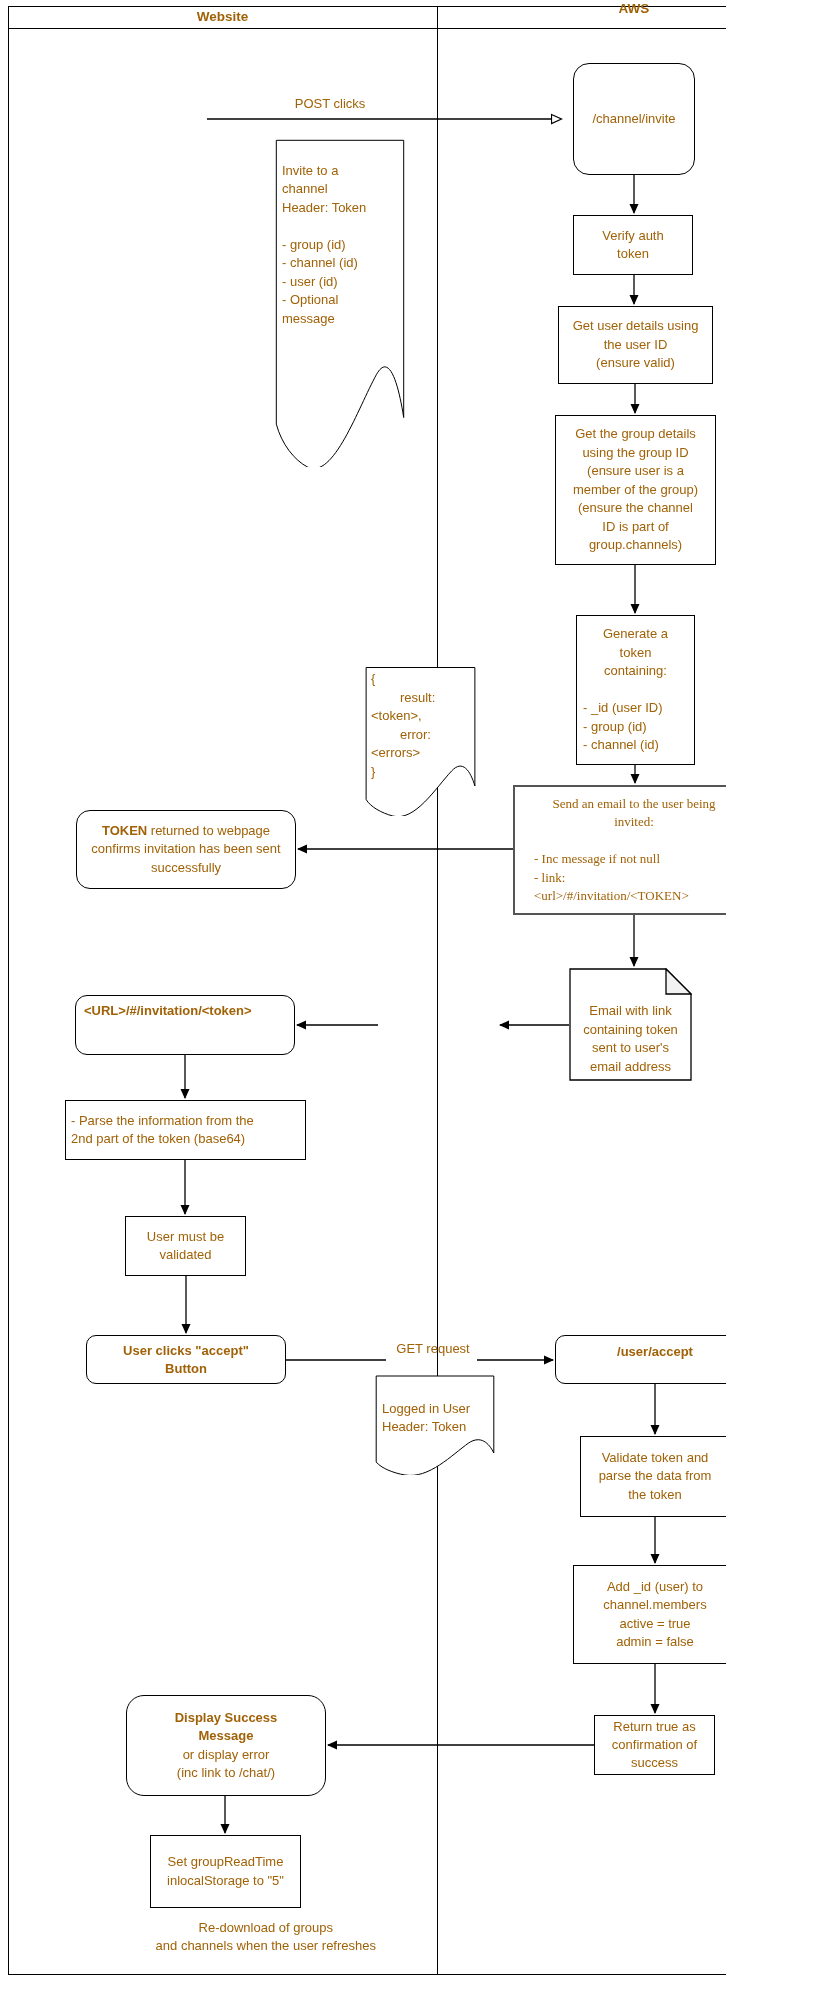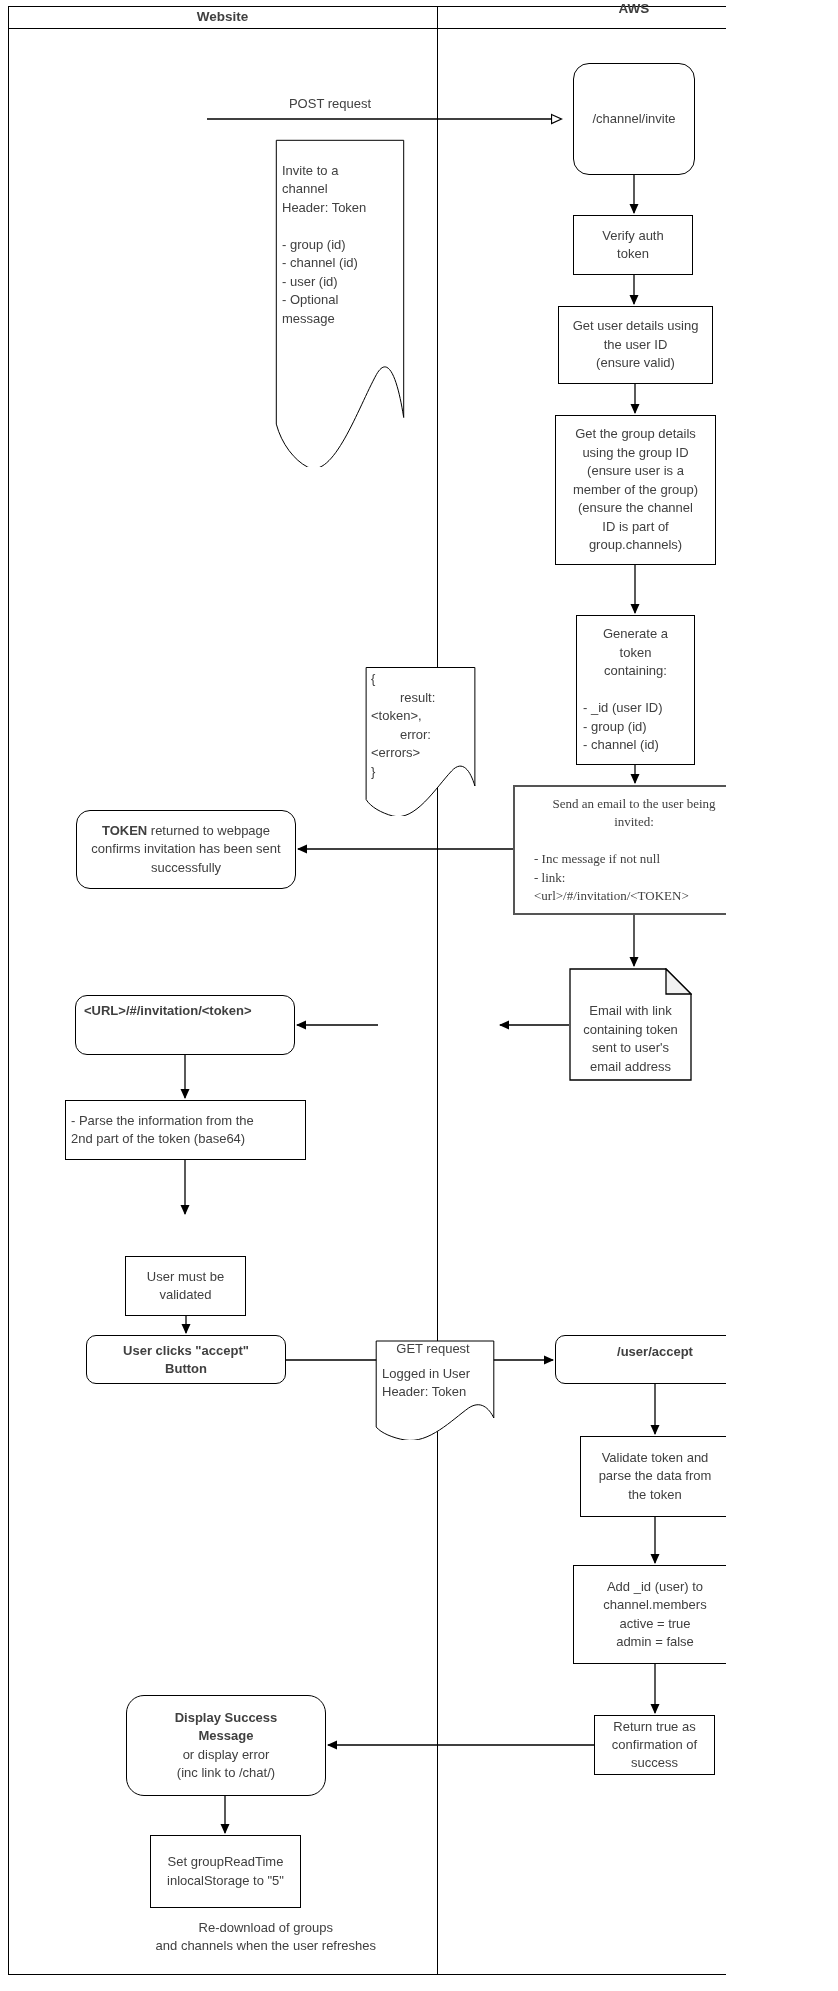--- a/index.html
+++ b/index.html
@@ -1,17 +1,17 @@
 <!DOCTYPE html>
 <html><head>
 <meta charset="utf-8">
 <style>
   html,body{margin:0;padding:0;background:#fff;}
   #canvas{position:relative;width:726px;height:1991px;background:#fff;
-          font-family:"Liberation Sans",sans-serif;color:#404040;overflow:hidden;}
+          font-family:"Liberation Sans",sans-serif;color:#a16207;overflow:hidden;}
   .frame{position:absolute;border:1.6px solid #000;box-sizing:border-box;background:transparent;}
   .hline{position:absolute;border-top:1.6px solid #000;}
   .vline{position:absolute;border-left:1.6px solid #000;}
   .lane-label{position:absolute;font-weight:bold;font-size:13.5px;text-align:center;z-index:3;}
   .node{position:absolute;box-sizing:border-box;background:#fff;border:1.4px solid #000;
         display:flex;flex-direction:column;justify-content:center;
         font-size:13px;line-height:18.5px;white-space:pre-line;text-align:center;
         padding:4px 8px;z-index:2;}
   .node .b{font-weight:bold;}
   .left{text-align:left;}
@@ -66,21 +66,21 @@
       <path d="M286,1360 H386"></path>
       <path d="M477,1360 H553" marker-end="url(#af)"></path>
       <path d="M655,1384 V1434" marker-end="url(#af)"></path>
       <path d="M655,1517 V1563" marker-end="url(#af)"></path>
       <path d="M655,1664 V1713" marker-end="url(#af)"></path>
       <path d="M594,1745 H328" marker-end="url(#af)"></path>
       <path d="M225,1796 V1833" marker-end="url(#af)"></path>
     </g>
   </svg>
 
-  <div class="edge-label" style="left:270px;top:95px;width:120px;">POST request</div>
+  <div class="edge-label" style="left:270px;top:95px;width:120px;">POST clicks</div>
   <div class="edge-label" style="left:383px;top:1340px;width:100px;">GET request</div>
 
 
   <div class="note" style="left:275px;top:137px;width:130px;height:330px;">
     <svg viewBox="0 0 100 100" preserveAspectRatio="none">
       <path d="M1,1 H99 V85 C95,75 88,65 78,72 C64,82 45,104 25,100 C15,98 5,93 1,87 Z" fill="#fff" stroke="#000" stroke-width="1" vector-effect="non-scaling-stroke"></path>
     </svg>
     <div class="ntext">
       <span class="b">Invite to a
 channel</span><span>
@@ -100,21 +100,21 @@
 
   <div class="node bold top left" style="left:75px;top:995px;width:220px;height:60px;border-radius:12px;padding-top:6px;">
     <span>&lt;URL&gt;/#/invitation/&lt;token&gt;</span>
   </div>
 
   <div class="node left" style="left:65px;top:1100px;width:241px;height:60px;padding:4px 5px;">
     <span>- Parse the information from the
 2nd part of the token (base64)</span>
   </div>
 
-  <div class="node" style="left:125px;top:1216px;width:121px;height:60px;margin-top:40px;">
+  <div class="node" style="left:125px;top:1216px;width:121px;height:60px;">
     <span>User must be
 validated</span>
   </div>
 
   <div class="node bold tight" style="left:86px;top:1335px;width:200px;height:49px;border-radius:10px;">
     <span>User clicks "accept"
 Button</span>
   </div>
 
   <div class="node" style="left:126px;top:1695px;width:200px;height:101px;border-radius:18px;">
@@ -139,21 +139,21 @@
     </svg>
     <div class="ntext prewrap b" style="padding:4px 6px;">{
         result:
 &lt;token&gt;,
         error:
 &lt;errors&gt;
 }</div>
   </div>
 
 
-  <div class="note" style="left:375px;top:1340px;width:120px;height:100px;padding-left:16px;">
+  <div class="note" style="left:375px;top:1375px;width:120px;height:100px;padding-left:16px;">
     <svg viewBox="0 0 100 100" preserveAspectRatio="none">
       <path d="M1,1 H99 V78 C95,68 88,60 78,68 C64,80 45,104 25,100 C15,98 5,93 1,87 Z" fill="#fff" stroke="#000" stroke-width="1" vector-effect="non-scaling-stroke"></path>
     </svg>
     <div class="ntext">
       <span class="b">Logged in User</span><span>
 Header: Token</span>
     </div>
   </div>
 
   <div class="node" style="left:573px;top:63px;width:122px;height:112px;border-radius:16px;">

